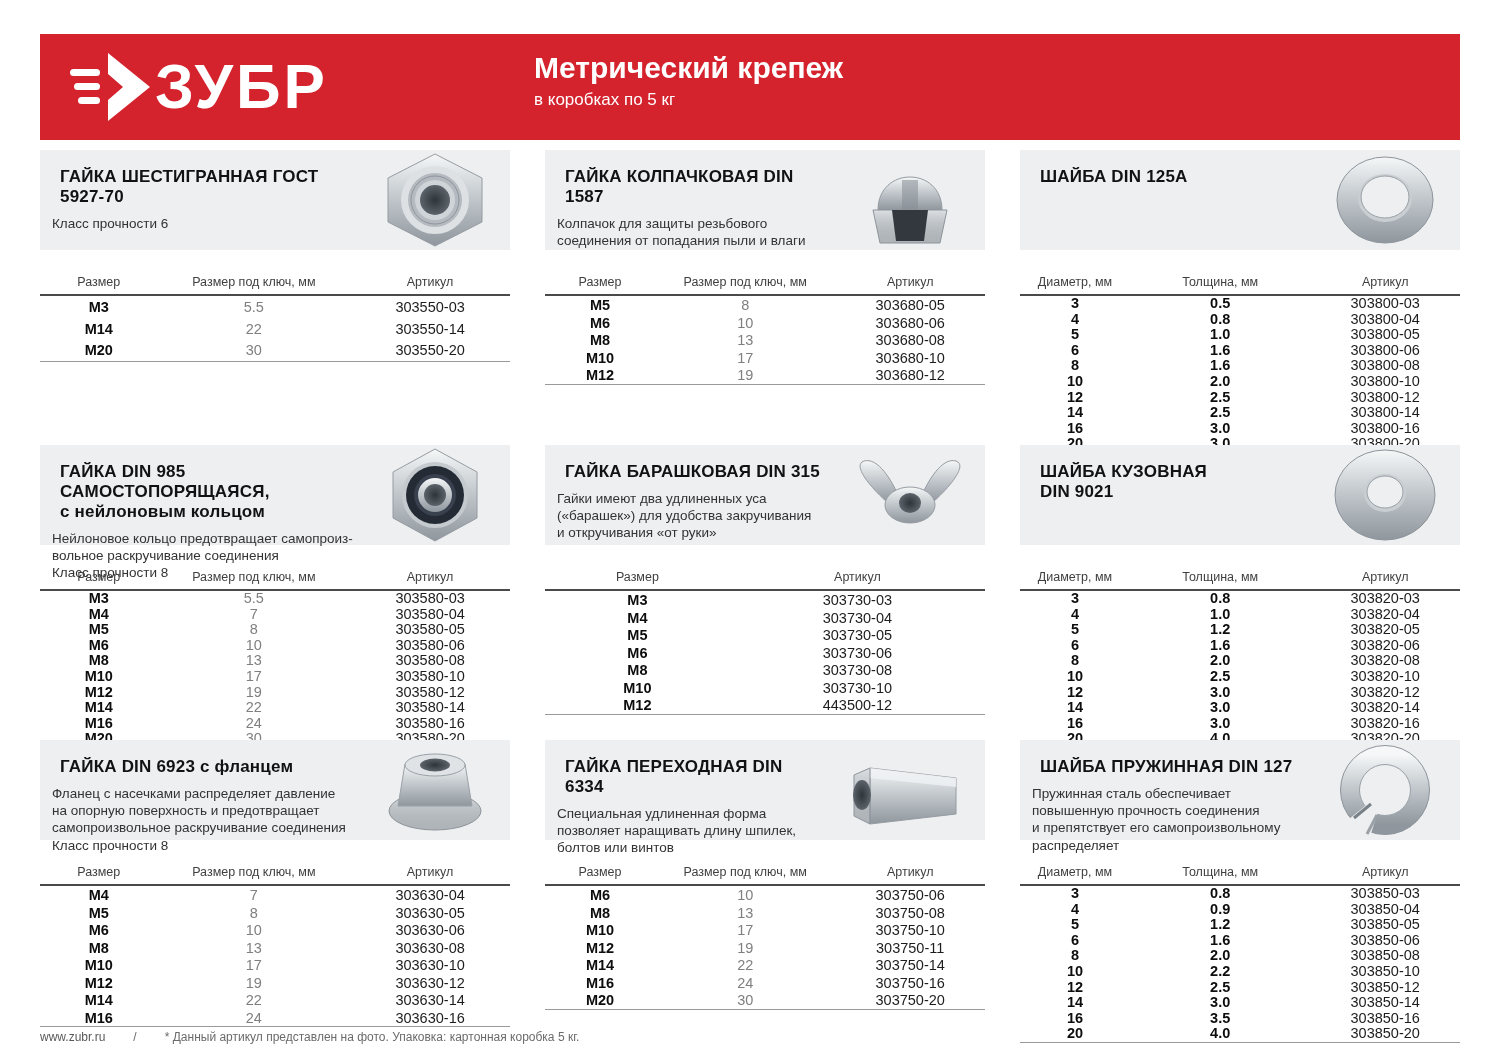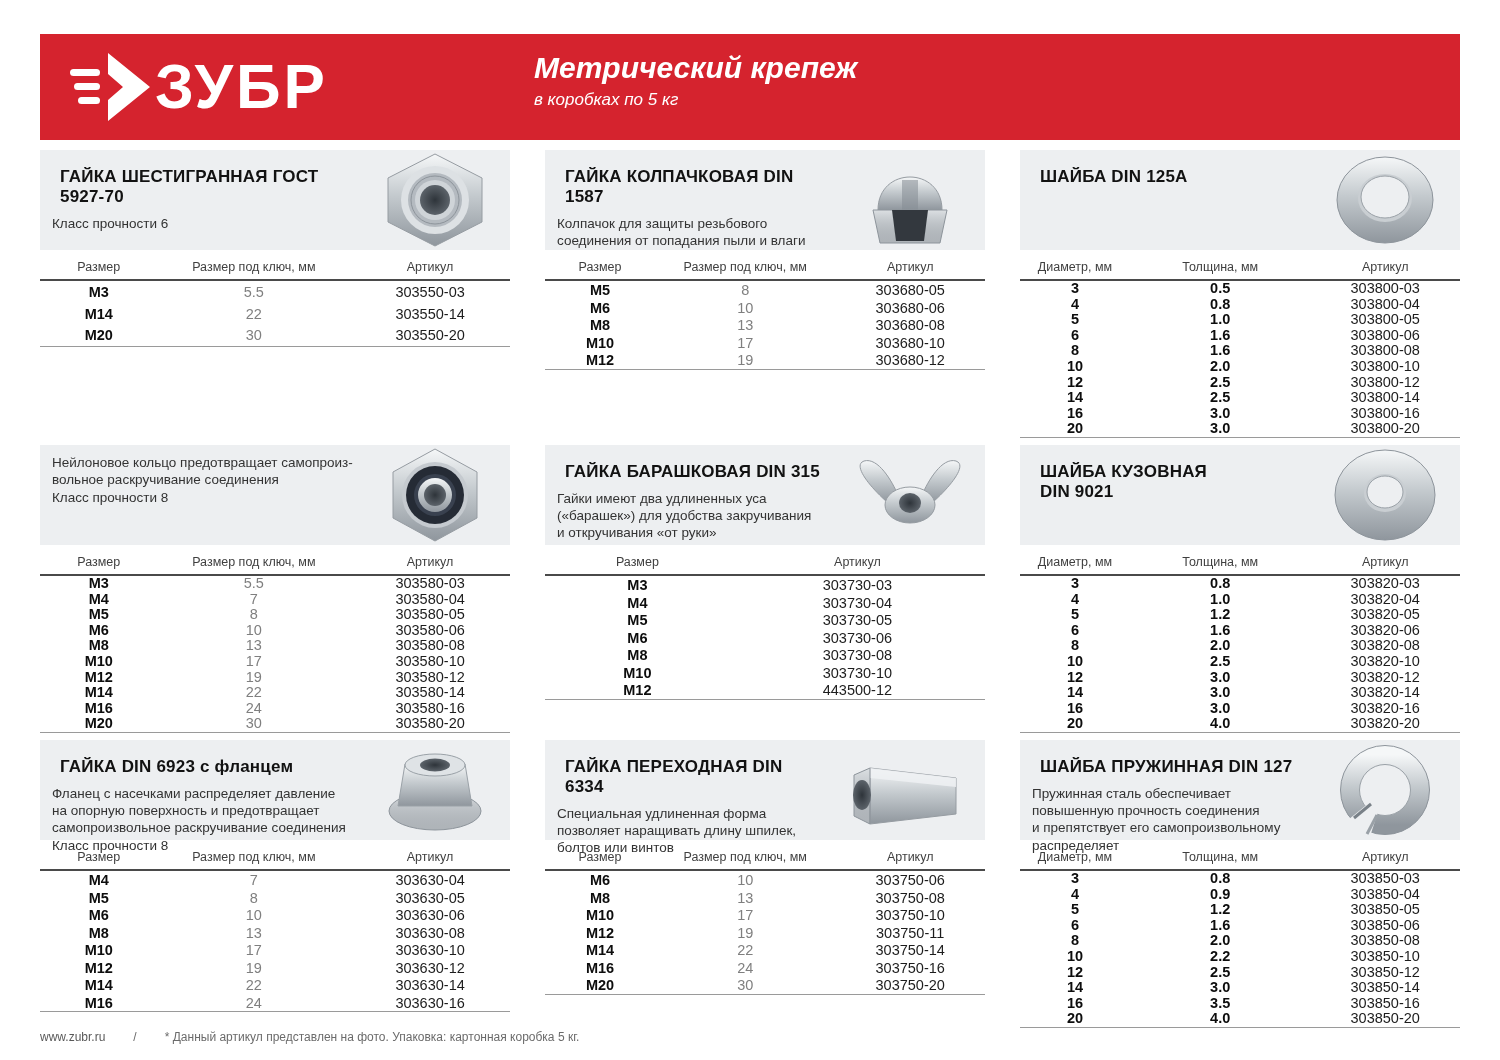--- a/index.html
+++ b/index.html
@@ -11,40 +11,40 @@
   
   .red-bar{
     position:absolute;left:40px;top:34px;width:1420px;height:106px;
     background:#d5232e;display:flex;align-items:center;
   }
   .logo{display:flex;align-items:center;margin-left:28px;gap:3px;}
   .logo-text{
     color:#fff;font-weight:bold;font-size:62px;letter-spacing:3px;line-height:1;
     transform:scaleY(1.02);
   }
-  .head-titles{position:absolute;left:494px;top:17px;color:#fff;font-style:italic;}
+  .head-titles{position:absolute;left:494px;top:17px;color:#fff;}
   .head-title{font-size:30px;font-weight:bold;line-height:1.15;}
   .head-subtitle{font-size:17px;margin-top:4px;}
   
   .grid{
     position:absolute;left:40px;top:150px;width:1420px;
     display:grid;grid-template-columns:470px 440px 440px;
     justify-content:space-between;grid-auto-rows:295px;
   }
   .card{display:flex;flex-direction:column;}
   .card-head{background:#edeff1;height:100px;display:flex;flex-shrink:0;}
   .card-text{flex:1;padding:9px 4px 0 12px;}
   .card-title{
     margin:8px;font-size:17px;font-weight:bold;color:#121212;line-height:1.17;
     letter-spacing:.2px;
   }
   .card-desc{font-size:13.5px;color:#333;line-height:1.28;margin-top:0;}
   .card-img{width:150px;display:flex;align-items:center;justify-content:center;}
   
-  table.spec{width:100%;border-collapse:collapse;margin-top:3px;}
+  table.spec{width:100%;border-collapse:collapse;margin-top:18px;}
   table.spec th{
     font-weight:normal;font-size:12.5px;color:#3f3f3f;text-align:center;
     padding:7px 0 5px;border-bottom:2px solid #4a4a4a;
   }
   table.spec td{text-align:center;}
   table.spec tbody tr:last-child td{border-bottom:1px solid #9a9a9a;}
   .rows-few  td{padding:3px 0 2.5px;}
   .rows-mid  td{padding:1px 0 0.5px;}
   .rows-many td{padding:0;line-height:15.6px;}
   td.c-bold{font-weight:bold;color:#0d0d0d;font-size:14.5px;}
@@ -288,20 +288,21 @@
             <td class="c-bold">3.0</td>
             <td class="c-art">303800-20</td>
           </tr>
         </tbody>
     </table>
   </section>
 
   <section class="card">
     <div class="card-head">
       <div class="card-text">
+        <h2 class="card-title">ГАЙКА DIN 985 САМОСТОПОРЯЩАЯСЯ,<br>с нейлоновым кольцом</h2>
         <div class="card-desc">
             <div>Нейлоновое кольцо предотвращает самопроиз-</div>
             <div>вольное раскручивание соединения</div>
             <div>Класс прочности 8</div>
           </div>
       </div>
       <div class="card-img">
           <svg width="140" height="96" viewBox="0 0 140 96">
             <polygon points="70,2 112,25 112,71 70,94 28,71 28,25" fill="url(#met)" stroke="#969ca2"></polygon>
             <circle cx="70" cy="48" r="33" fill="#c5cacf"></circle>

